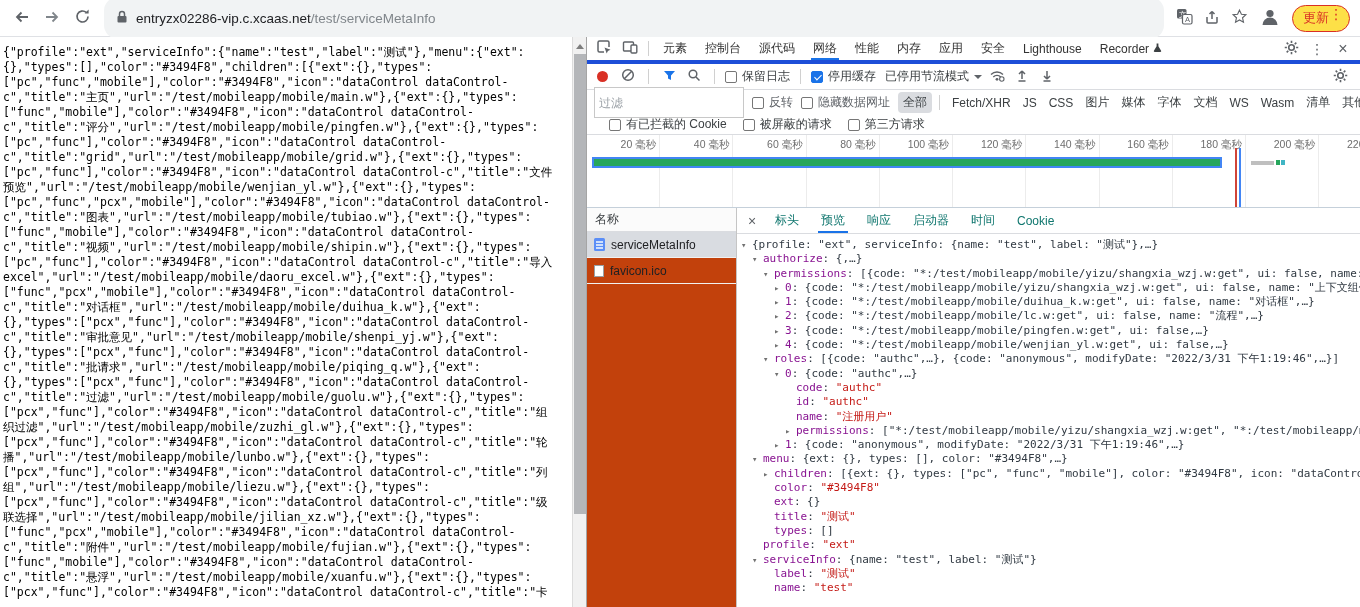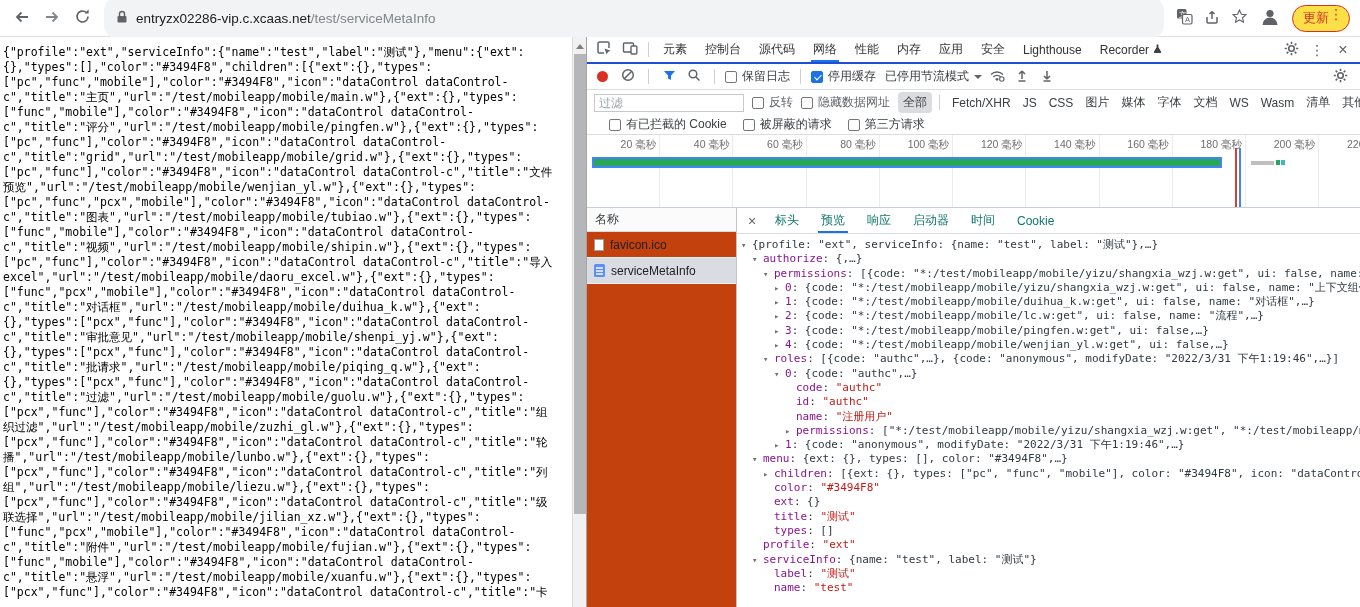--- a/index.html
+++ b/index.html
@@ -25,41 +25,41 @@
   .page-pane { width:586px; position:relative; background:#fff; }
   .page-pane pre { margin:0; padding:8px 18px 0 3px; font-family:"DejaVu Sans Mono",monospace;
     font-size:11.5px; line-height:15px; color:#000; white-space:pre; overflow:hidden; height:100%; }
   .pane-scrollbar { position:absolute; top:0; right:0; width:14px; height:100%;
     background:#f1f1f1; border-left:1px solid #dcdcdc; }
   .sb-up { height:15px; display:flex; align-items:flex-end; justify-content:center; }
   .sb-up-tri { width:0; height:0; border:4px solid transparent; border-bottom:5px solid #7d7d7d; margin-bottom:3px; }
   .sb-thumb { position:absolute; top:17px; left:1px; width:12px; height:460px; background:#b4b6b9; }
   
   .devtools { flex:1; min-width:0; border-left:1px solid #a5a5a5; display:flex; flex-direction:column; background:#fff; }
-  .dt-tabbar { height:27px; flex:0 0 27px; display:flex; align-items:center; border-bottom:2px solid #1d4ed8; padding:0 4px; }
+  .dt-tabbar { height:27px; flex:0 0 27px; display:flex; align-items:center; border-bottom:4px solid #1d4ed8; padding:0 4px; }
   .dt-icon-btn { width:26px; height:26px; display:flex; align-items:center; justify-content:center; flex:0 0 auto; }
   .vdiv { width:1px; height:15px; background:#d0d0d0; margin:0 5px; flex:0 0 auto; }
   .dt-tab { padding:0 9px; height:100%; display:flex; align-items:center; gap:4px; font-size:12px; color:#333; position:relative; white-space:nowrap; }
   .dt-tab.active::after { content:""; position:absolute; left:7px; right:7px; bottom:0; height:2.5px; background:#1a73e8; }
   .dt-right { margin-left:auto; display:flex; align-items:center; }
   .x-glyph { color:#5f6368; font-size:16px; line-height:14px; }
   .kebab-gray { color:#5f6368; font-size:14px; line-height:10px; }
   
   .net-toolbar { height:26px; flex:0 0 26px; display:flex; align-items:center; gap:5px; padding:0 7px; border-bottom:1px solid #dadce0; }
   .record-dot { width:11px; height:11px; border-radius:50%; background:#d93025; margin:0 5px 0 3px; flex:0 0 auto; }
   .tool-ic { display:flex; align-items:center; justify-content:center; width:20px; height:20px; flex:0 0 auto; }
   .cb-group { display:flex; align-items:center; gap:5px; white-space:nowrap; }
   .cb { width:12px; height:12px; border:1px solid #767676; border-radius:2px; background:#fff; display:inline-block; position:relative; flex:0 0 auto; }
   .cb.checked { background:#1a73e8; border-color:#1a73e8; }
   .cb.checked::after { content:""; position:absolute; left:3.5px; top:1px; width:3px; height:6px;
     border:solid #fff; border-width:0 1.6px 1.6px 0; transform:rotate(45deg); }
   .caret-down { width:0; height:0; border:4px solid transparent; border-top:4.5px solid #5f6368; margin-top:4px; }
   
   .net-filterrow { height:25px; flex:0 0 25px; display:flex; align-items:center; gap:8px; padding:0 7px; color:#5f6368; }
-  .filter-input { width:150px; height:18px; border:1px solid #c8c8c8; font-size:12px; padding:0 4px; color:#202124; outline:none; font-family:"Liberation Sans",sans-serif; }
+  .filter-input { width:150px; height:31px; border:1px solid #c8c8c8; font-size:12px; padding:0 4px; color:#202124; outline:none; font-family:"Liberation Sans",sans-serif; }
   .filter-input::placeholder { color:#9aa0a6; }
   .type-chips { display:flex; align-items:center; gap:2px; }
   .type-chip { padding:2px 5px; border-radius:4px; color:#3c4043; white-space:nowrap; }
   .type-chip.selected { background:#dadce0; }
   
   .blocked-row { height:20px; flex:0 0 20px; display:flex; align-items:center; gap:16px; padding:0 22px; border-bottom:1px solid #dadce0; color:#3c4043; }
   
   .timeline { height:73px; flex:0 0 73px; position:relative; border-bottom:1px solid #c5d0da; overflow:hidden; }
   .tl-grid { position:absolute; inset:0; display:flex; }
   .tl-cell { width:59.23px; flex:0 0 59.23px; border-right:1px solid #ececec; font-size:10.5px; color:#6e6e6e;
@@ -416,27 +416,27 @@
       <div class="tl-dot-green"></div>
       <div class="tl-dot-teal"></div>
     </div>
 
     <div class="net-content">
       <div class="req-pane">
         <div class="req-header">
           <span>名称</span>
         </div>
         <div>
+            <div class="req-row selected">
+              <span class="req-icon json-doc"></span>
+              <span class="req-name">serviceMetaInfo</span>
+            </div>
             <div class="req-row">
               <span class="req-icon file"></span>
               <span class="req-name">favicon.ico</span>
-            </div>
-            <div class="req-row selected">
-              <span class="req-icon json-doc"></span>
-              <span class="req-name">serviceMetaInfo</span>
             </div>
           </div>
       </div>
       <div class="detail-pane">
         <div class="detail-tabs">
           <div class="close-x">
               <span>×</span>
             </div>
           <div style="display:flex;height:100%">
               <div class="detail-tab">标头</div>

